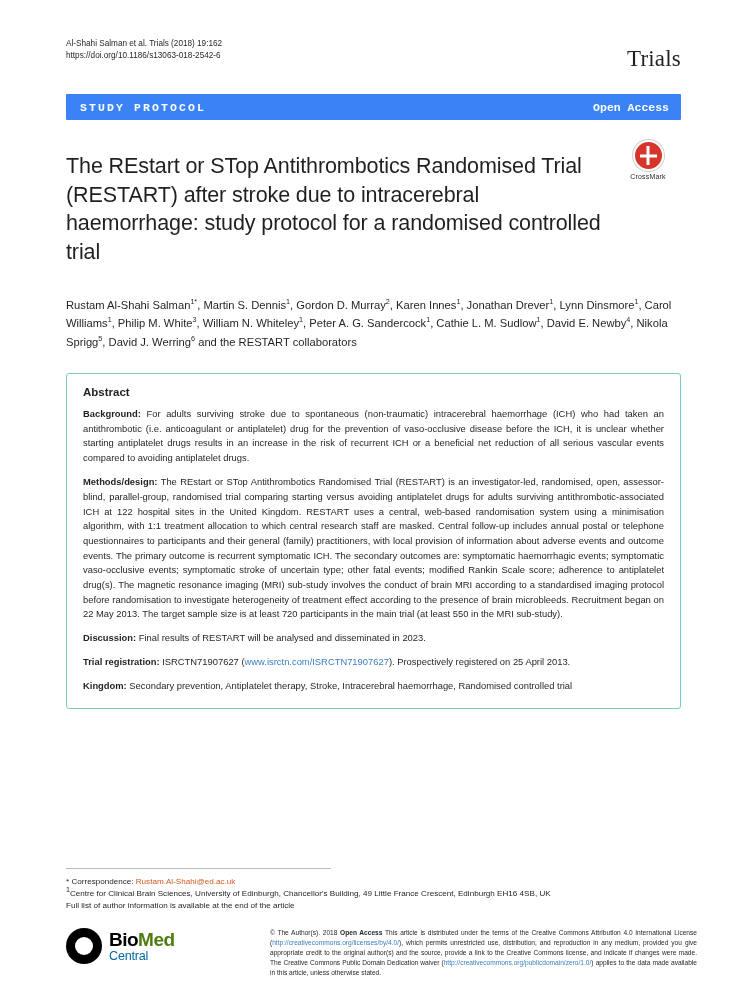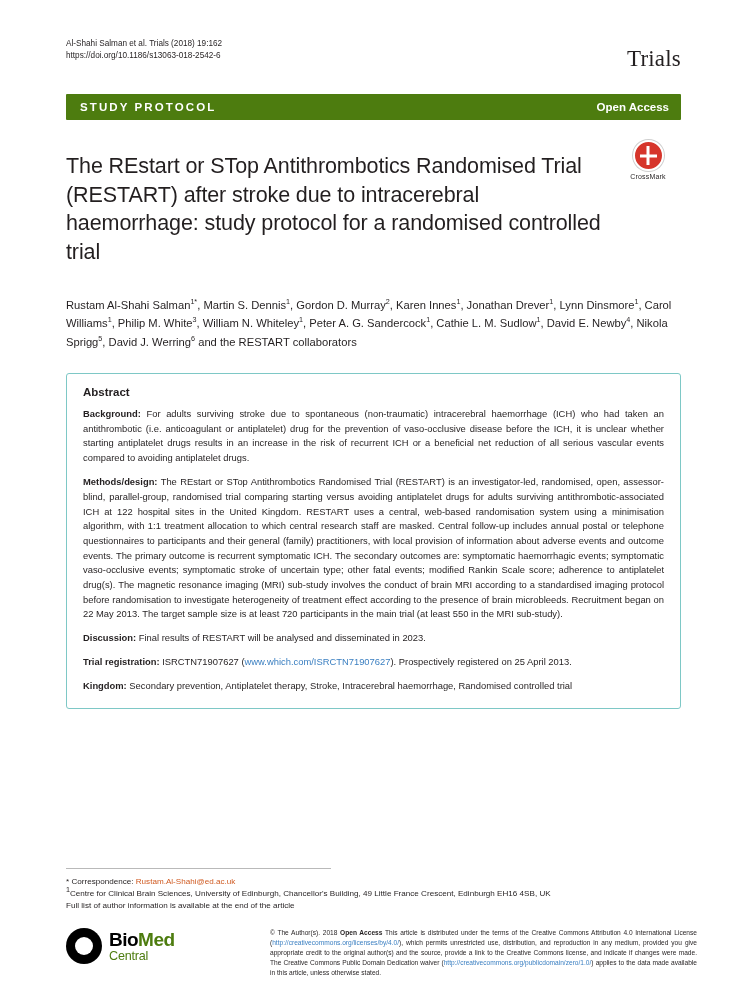--- a/index.html
+++ b/index.html
@@ -40,28 +40,29 @@
     font-weight: normal;
     color: #231f20;
     letter-spacing: .2px;
     margin-top: 8px;
     font-family: "Liberation Serif", serif;
   }
 
   
   .banner {
     margin-top: 22px;
-    background: #4d7c0f;
+    background: #3b82f6;
     height: 26px;
     display: flex;
     align-items: center;
     justify-content: space-between;
     padding: 0 12px 0 14px;
     box-sizing: border-box;
     border-radius: 1px;
+    font-family: Liberation Mono, monospace;
   }
   .banner-left {
     color: #ffffff;
     font-size: 11.5px;
     font-weight: bold;
     letter-spacing: 2.1px;
   }
   .banner-right {
     color: #ffffff;
     font-size: 11.5px;
@@ -203,21 +204,21 @@
     left: 9px;
     top: 9px;
     width: 18px;
     height: 18px;
     border-radius: 50%;
     background: #ffffff;
   }
   .bmc-text { margin-left: 7px; line-height: 1; }
   .bmc-bio { font-size: 19px; font-weight: bold; color: #000; letter-spacing: -0.5px; }
   .bmc-med { color: #4d7c0f; }
-  .bmc-central { font-size: 12.6px; color: #4d7c0f; letter-spacing: -0.2px; margin-top: 1px; }
+  .bmc-central { font-size: 12.6px; color: #0369a1; letter-spacing: -0.2px; margin-top: 1px; }
 
   .license {
     font-size: 6.6px;
     line-height: 1.52;
     text-align: justify;
     color: #231f20;
     flex: 1;
     padding-left: 4px;
   }
   .license a { color: #3a7fc1; text-decoration: none; }
@@ -250,21 +251,21 @@
   </div>
 
   <div class="authors">Rustam Al-Shahi Salman<sup>1*</sup>, Martin S. Dennis<sup>1</sup>, Gordon D. Murray<sup>2</sup>, Karen Innes<sup>1</sup>, Jonathan Drever<sup>1</sup>, Lynn Dinsmore<sup>1</sup>, Carol Williams<sup>1</sup>, Philip M. White<sup>3</sup>, William N. Whiteley<sup>1</sup>, Peter A. G. Sandercock<sup>1</sup>, Cathie L. M. Sudlow<sup>1</sup>, David E. Newby<sup>4</sup>, Nikola Sprigg<sup>5</sup>, David J. Werring<sup>6</sup> and the RESTART collaborators</div>
 
   <div class="abstract-box">
     <div class="abstract-title">Abstract</div>
     <div id="abstract-sections">
         <p class="abs-para"><span class="abs-label">Background:</span><span> For adults surviving stroke due to spontaneous (non-traumatic) intracerebral haemorrhage (ICH) who had taken an antithrombotic (i.e. anticoagulant or antiplatelet) drug for the prevention of vaso-occlusive disease before the ICH, it is unclear whether starting antiplatelet drugs results in an increase in the risk of recurrent ICH or a beneficial net reduction of all serious vascular events compared to avoiding antiplatelet drugs.</span></p>
         <p class="abs-para"><span class="abs-label">Methods/design:</span><span> The REstart or STop Antithrombotics Randomised Trial (RESTART) is an investigator-led, randomised, open, assessor-blind, parallel-group, randomised trial comparing starting versus avoiding antiplatelet drugs for adults surviving antithrombotic-associated ICH at 122 hospital sites in the United Kingdom. RESTART uses a central, web-based randomisation system using a minimisation algorithm, with 1:1 treatment allocation to which central research staff are masked. Central follow-up includes annual postal or telephone questionnaires to participants and their general (family) practitioners, with local provision of information about adverse events and outcome events. The primary outcome is recurrent symptomatic ICH. The secondary outcomes are: symptomatic haemorrhagic events; symptomatic vaso-occlusive events; symptomatic stroke of uncertain type; other fatal events; modified Rankin Scale score; adherence to antiplatelet drug(s). The magnetic resonance imaging (MRI) sub-study involves the conduct of brain MRI according to a standardised imaging protocol before randomisation to investigate heterogeneity of treatment effect according to the presence of brain microbleeds. Recruitment began on 22 May 2013. The target sample size is at least 720 participants in the main trial (at least 550 in the MRI sub-study).</span></p>
         <p class="abs-para"><span class="abs-label">Discussion:</span><span> Final results of RESTART will be analysed and disseminated in 2023.</span></p>
-        <p class="abs-para"><span class="abs-label">Trial registration:</span><span> ISRCTN71907627 (</span><a class="link" href="#">www.which.com/ISRCTN71907627</a><span>). Prospectively registered on 25 April 2013.</span></p>
+        <p class="abs-para"><span class="abs-label">Trial registration:</span><span> ISRCTN71907627 (</span><a class="link" href="#">www.isrctn.com/ISRCTN71907627</a><span>). Prospectively registered on 25 April 2013.</span></p>
         <p class="abs-para"><span class="abs-label">Kingdom:</span><span> Secondary prevention, Antiplatelet therapy, Stroke, Intracerebral haemorrhage, Randomised controlled trial</span></p>
       </div>
   </div>
 
   <div class="footer">
     <hr class="footer-rule">
     <div class="corr">
       <span>* Correspondence:</span>
       <a href="#">Rustam.Al-Shahi@ed.ac.uk</a><br>
       <sup>1</sup><span>Centre for Clinical Brain Sciences, University of Edinburgh, Chancellor's Building, 49 Little France Crescent, Edinburgh EH16 4SB, UK</span><br>

